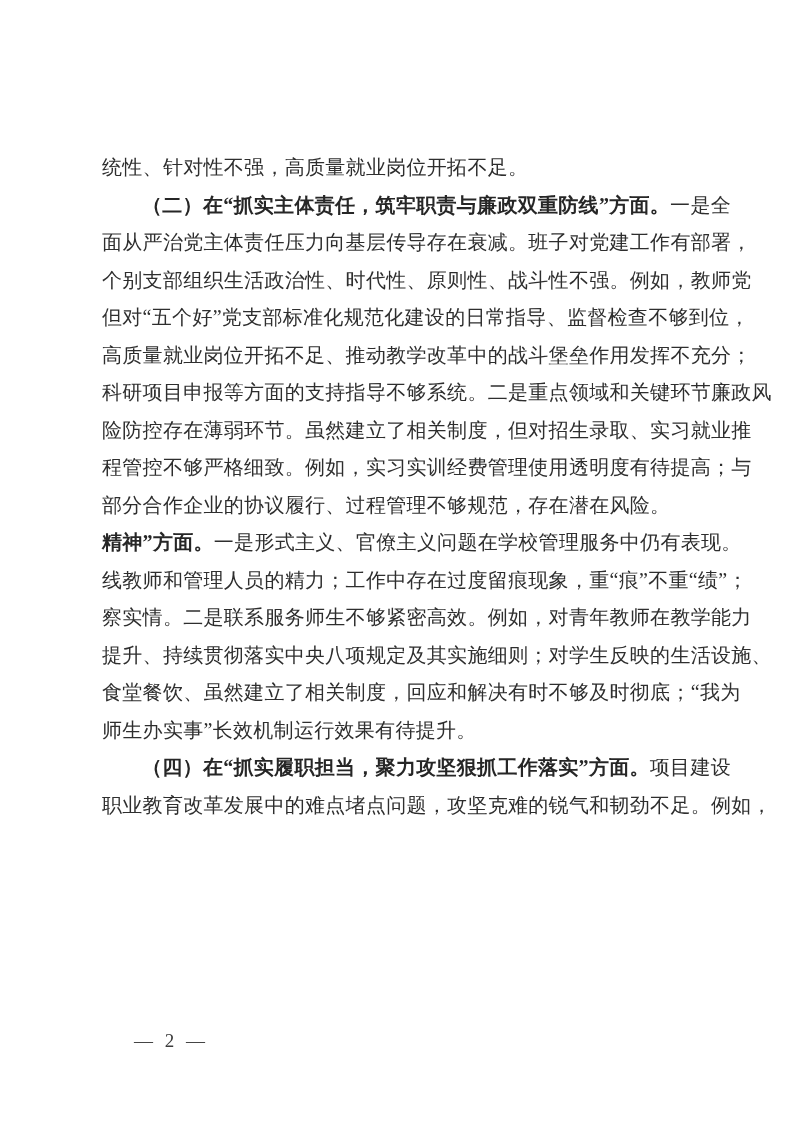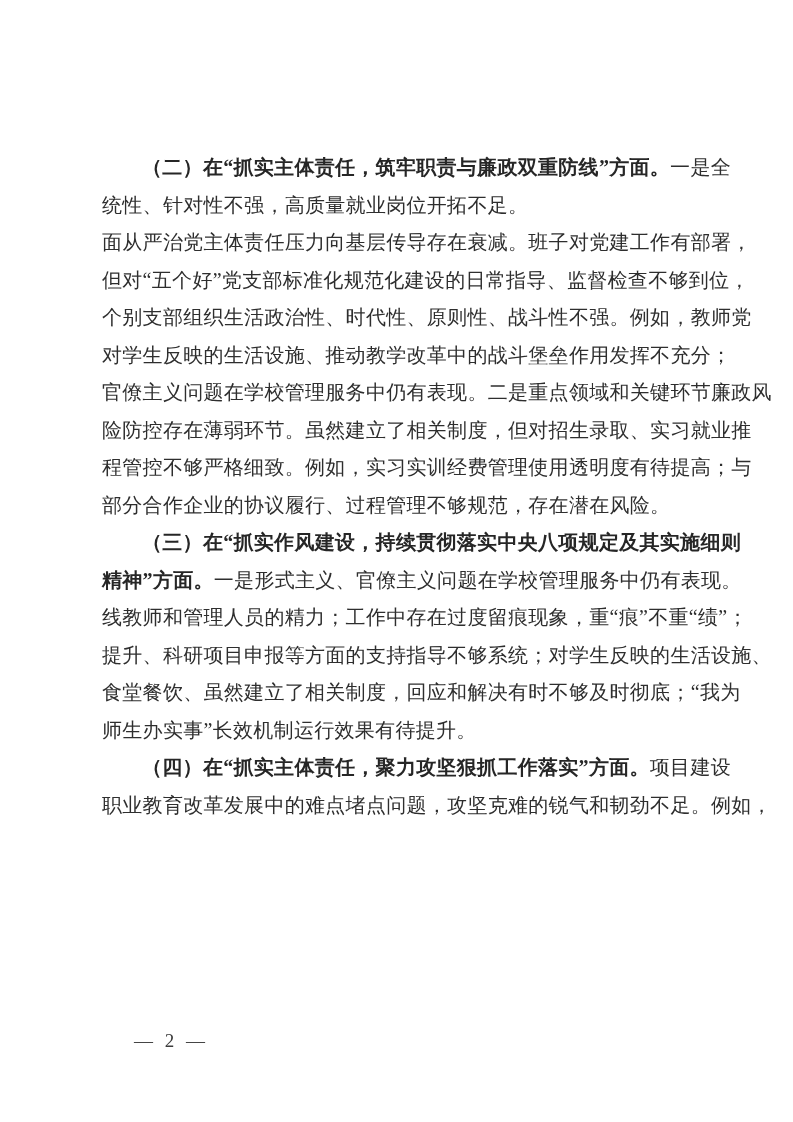--- a/index.html
+++ b/index.html
@@ -48,33 +48,33 @@
     color: #3c3c3c;
     word-spacing: 5px;
     letter-spacing: 1px;
   }
 </style>
 </head>
 <body>
 
 <div class="page">
   <div class="text-block">
+      <div class="line"><span class="seg">统性、针对性不强，高质量就业岗位开拓不足。</span></div>
       <div class="line indent"><span class="seg bold">（二）在“抓实主体责任，筑牢职责与廉政双重防线”方面。</span><span class="seg">一是全</span></div>
-      <div class="line"><span class="seg">统性、针对性不强，高质量就业岗位开拓不足。</span></div>
       <div class="line"><span class="seg">面从严治党主体责任压力向基层传导存在衰减。班子对党建工作有部署，</span></div>
+      <div class="line"><span class="seg">个别支部组织生活政治性、时代性、原则性、战斗性不强。例如，教师党</span></div>
       <div class="line"><span class="seg">但对“五个好”党支部标准化规范化建设的日常指导、监督检查不够到位，</span></div>
-      <div class="line"><span class="seg">个别支部组织生活政治性、时代性、原则性、战斗性不强。例如，教师党</span></div>
-      <div class="line"><span class="seg">对学生反映的生活设施、推动教学改革中的战斗堡垒作用发挥不充分；</span></div>
-      <div class="line"><span class="seg">官僚主义问题在学校管理服务中仍有表现。二是重点领域和关键环节廉政风</span></div>
+      <div class="line"><span class="seg">高质量就业岗位开拓不足、推动教学改革中的战斗堡垒作用发挥不充分；</span></div>
+      <div class="line"><span class="seg">科研项目申报等方面的支持指导不够系统。二是重点领域和关键环节廉政风</span></div>
       <div class="line"><span class="seg">险防控存在薄弱环节。虽然建立了相关制度，但对招生录取、实习就业推</span></div>
       <div class="line"><span class="seg">程管控不够严格细致。例如，实习实训经费管理使用透明度有待提高；与</span></div>
       <div class="line"><span class="seg">部分合作企业的协议履行、过程管理不够规范，存在潜在风险。</span></div>
-      <div class="line indent"><span class="seg bold">（三）在“抓实作风建设，持续贯彻落实中央八项规定及其实施细则</span></div>
       <div class="line"><span class="seg bold">精神”方面。</span><span class="seg">一是形式主义、官僚主义问题在学校管理服务中仍有表现。</span></div>
       <div class="line"><span class="seg">线教师和管理人员的精力；工作中存在过度留痕现象，重“痕”不重“绩”；</span></div>
-      <div class="line"><span class="seg">提升、科研项目申报等方面的支持指导不够系统；对学生反映的生活设施、</span></div>
+      <div class="line"><span class="seg">察实情。二是联系服务师生不够紧密高效。例如，对青年教师在教学能力</span></div>
+      <div class="line"><span class="seg">提升、持续贯彻落实中央八项规定及其实施细则；对学生反映的生活设施、</span></div>
       <div class="line"><span class="seg">食堂餐饮、虽然建立了相关制度，回应和解决有时不够及时彻底；“我为</span></div>
       <div class="line"><span class="seg">师生办实事”长效机制运行效果有待提升。</span></div>
-      <div class="line indent"><span class="seg bold">（四）在“抓实主体责任，聚力攻坚狠抓工作落实”方面。</span><span class="seg">项目建设</span></div>
+      <div class="line indent"><span class="seg bold">（四）在“抓实履职担当，聚力攻坚狠抓工作落实”方面。</span><span class="seg">项目建设</span></div>
       <div class="line"><span class="seg">职业教育改革发展中的难点堵点问题，攻坚克难的锐气和韧劲不足。例如，</span></div>
     </div>
   <div class="footer">— 2 —</div>
 </div>
 
 </body></html>

